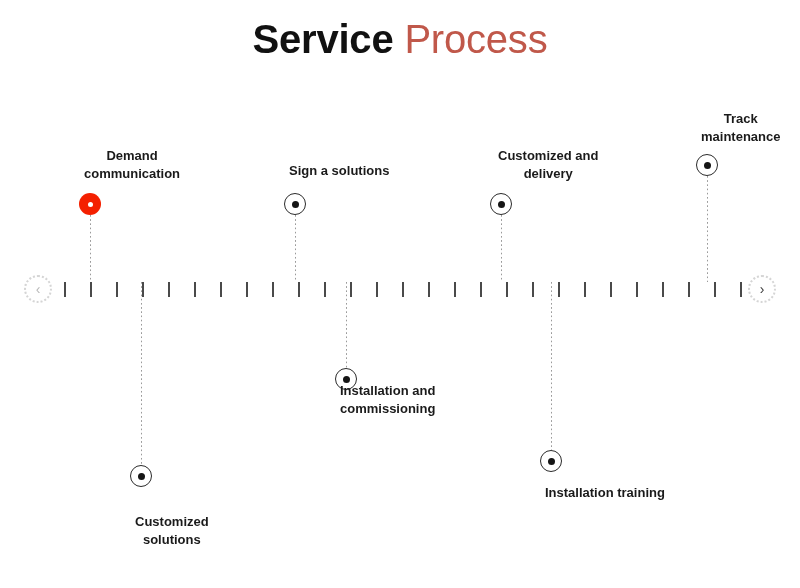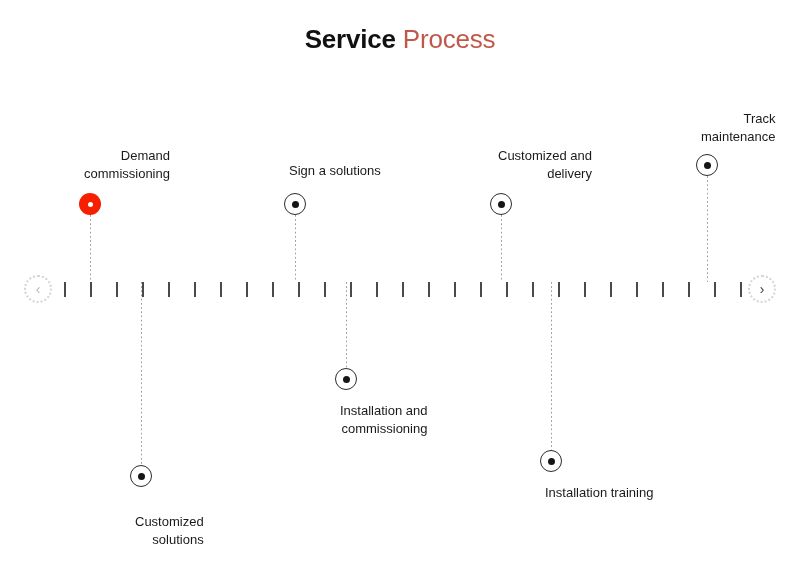--- a/index.html
+++ b/index.html
@@ -16,21 +16,21 @@
     color: #1a1a1a;
   }
 
   
   .title {
     position: absolute;
     left: 0;
     top: 20px;
     width: 800px;
     text-align: center;
-    font-size: 26px;
+    font-size: 40px;
     line-height: 38px;
     white-space: nowrap;
   }
   .title-main {
     font-weight: bold;
     color: #111111;
     letter-spacing: -0.2px;
   }
   .title-sub {
     font-weight: normal;
@@ -114,21 +114,21 @@
   }
 
   
   .label {
     position: absolute;
     font-size: 13px;
     line-height: 18px;
     color: #1a1a1a;
     white-space: pre-line;
   }
-  .label.left   { text-align: right; }
+  .label.left   { text-align: center; font-weight: bold; }
 </style>
 </head>
 <body>
 
 <div class="title">
   <span class="title-main">Service</span><span class="title-sub"> Process</span>
 </div>
 
 <div class="axis" id="axis-ticks">
     <div class="tick" style="left: 64px; top: 282px; background: rgb(74, 74, 74);"></div>
@@ -166,37 +166,37 @@
 <div class="nav-arrow next">
   <span>›</span>
 </div>
 
 <div class="axis" id="node-layer">
     <div class="leader" style="left: 89.5px; top: 215px; height: 67px;"></div>
     <div class="marker active" style="left: 79px; top: 193px;">
       <span class="dot"></span>
     </div>
     <div class="label left" style="left: 84px; top: 147px;">Demand
-commissioning</div>
+communication</div>
     <div class="leader" style="left: 140.5px; top: 282px; height: 183px;"></div>
     <div class="marker hollow" style="left: 130px; top: 465px;">
       <span class="dot"></span>
     </div>
     <div class="label left" style="left: 135px; top: 499px; margin-top: 14px;">Customized
 solutions</div>
     <div class="leader" style="left: 294.5px; top: 215px; height: 67px;"></div>
     <div class="marker hollow" style="left: 284px; top: 193px;">
       <span class="dot"></span>
     </div>
     <div class="label left" style="left: 289px; top: 162px;">Sign a solutions</div>
     <div class="leader" style="left: 345.5px; top: 282px; height: 86px;"></div>
     <div class="marker hollow" style="left: 335px; top: 368px;">
       <span class="dot"></span>
     </div>
-    <div class="label left" style="left: 340px; top: 402px;">Installation and
+    <div class="label left" style="left: 340px; top: 382px;">Installation and
 commissioning</div>
     <div class="leader" style="left: 500.5px; top: 215px; height: 67px;"></div>
     <div class="marker hollow" style="left: 490px; top: 193px;">
       <span class="dot"></span>
     </div>
     <div class="label left" style="left: 498px; top: 147px;">Customized and
 delivery</div>
     <div class="leader" style="left: 550.5px; top: 282px; height: 168px;"></div>
     <div class="marker hollow" style="left: 540px; top: 450px;">
       <span class="dot"></span>

